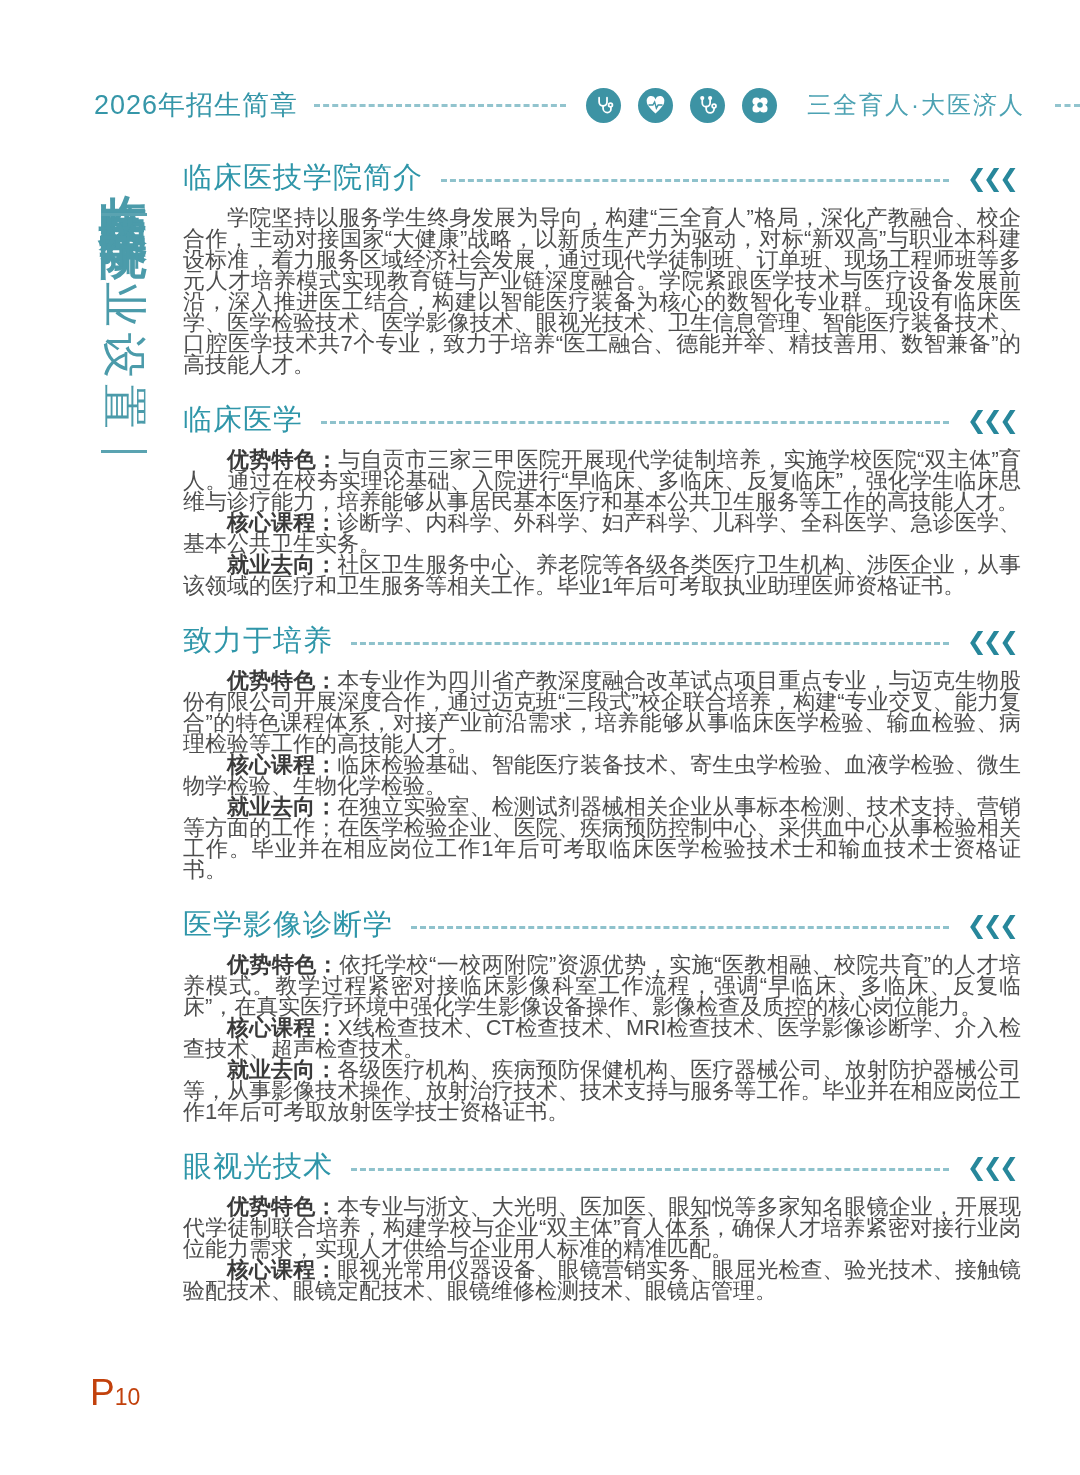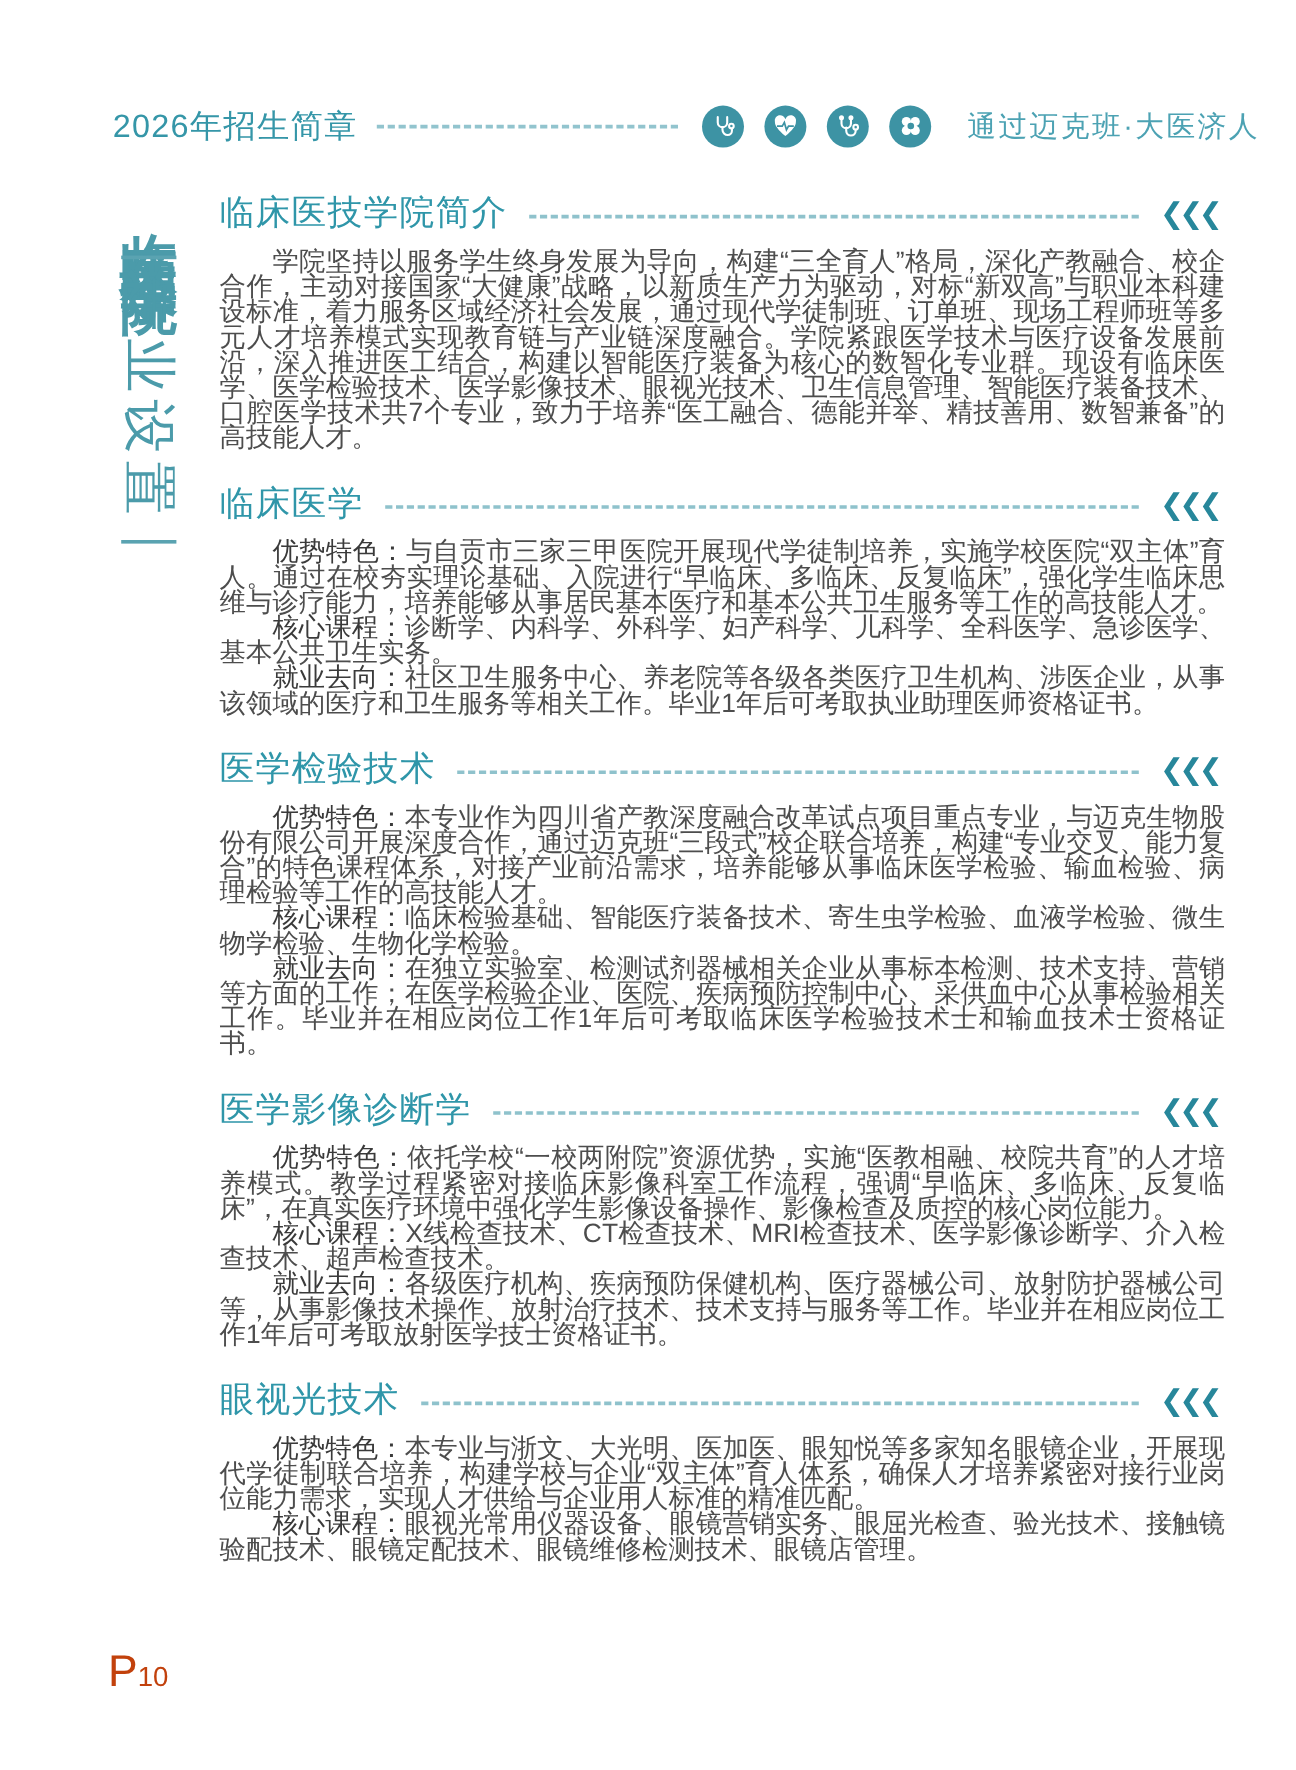--- a/index.html
+++ b/index.html
@@ -33,21 +33,21 @@
   }
 
   
   .main { position:absolute; left:183px; top:158px; width:838px; }
   .section { margin-bottom:25px; }
   .sec-head { display:flex; align-items:center; margin-bottom:9px; }
   .sec-title { font-size:29px; color:#2F96A9; white-space:nowrap; letter-spacing:1px; }
   .sec-dash { flex:1; border-top:3px dashed #8FC2CC; height:0; margin:5px 18px 0 18px; }
   .sec-mark { font-size:24px; color:#27879B; font-weight:bold; letter-spacing:-4px; padding-right:6px; white-space:nowrap; }
   .para { font-size:22px; line-height:21px; color:#4D4D4D; text-align:justify; text-indent:2em; }
-  .plabel { font-weight:normal; color:#3A3A3A; }
+  .plabel { font-weight:bold; color:#3A3A3A; }
 
   
   .footer { position:absolute; left:90px; top:1372px; color:#c2410c; }
   .fp { font-size:37px; }
   .fnum { font-size:23px; }
 </style>
 </head>
 <body>
 
 <div class="header">
@@ -79,21 +79,21 @@
     <span class="hicon">
       <svg width="22" height="22" viewBox="0 0 24 24" fill="#ffffff">
         <circle cx="8" cy="8" r="4.2"></circle>
           <circle cx="16" cy="8" r="4.2"></circle>
         <circle cx="8" cy="16" r="4.2"></circle>
           <circle cx="16" cy="16" r="4.2"></circle>
         <circle cx="12" cy="12" r="3" fill="#3D93A4"></circle>
       </svg>
     </span>
   </div>
-  <span class="slogan">通过迈克班·大医济人</span>
+  <span class="slogan">三全育人·大医济人</span>
   <div class="hdash hdash-2"></div>
 </div>
 
 <div class="sidebar">
   <div class="college">临床医技学院</div>
   <div class="sline"></div>
   <div class="setlabel">专业设置</div>
   <div class="sline"></div>
 </div>
 
@@ -114,21 +114,21 @@
       <div class="sec-dash"></div>
       <span class="sec-mark">❮❮❮</span>
     </div>
     <p class="para"><span class="plabel">优势特色：</span><span>与自贡市三家三甲医院开展现代学徒制培养，实施学校医院“双主体”育人。通过在校夯实理论基础、入院进行“早临床、多临床、反复临床”，强化学生临床思维与诊疗能力，培养能够从事居民基本医疗和基本公共卫生服务等工作的高技能人才。</span></p>
     <p class="para"><span class="plabel">核心课程：</span><span>诊断学、内科学、外科学、妇产科学、儿科学、全科医学、急诊医学、基本公共卫生实务。</span></p>
     <p class="para"><span class="plabel">就业去向：</span><span>社区卫生服务中心、养老院等各级各类医疗卫生机构、涉医企业，从事该领域的医疗和卫生服务等相关工作。毕业1年后可考取执业助理医师资格证书。</span></p>
   </div>
 
   <div class="section">
     <div class="sec-head">
-      <span class="sec-title">医学检验技术</span>
+      <span class="sec-title">致力于培养</span>
       <div class="sec-dash"></div>
       <span class="sec-mark">❮❮❮</span>
     </div>
     <p class="para"><span class="plabel">优势特色：</span><span>本专业作为四川省产教深度融合改革试点项目重点专业，与迈克生物股份有限公司开展深度合作，通过迈克班“三段式”校企联合培养，构建“专业交叉、能力复合”的特色课程体系，对接产业前沿需求，培养能够从事临床医学检验、输血检验、病理检验等工作的高技能人才。</span></p>
     <p class="para"><span class="plabel">核心课程：</span><span>临床检验基础、智能医疗装备技术、寄生虫学检验、血液学检验、微生物学检验、生物化学检验。</span></p>
     <p class="para"><span class="plabel">就业去向：</span><span>在独立实验室、检测试剂器械相关企业从事标本检测、技术支持、营销等方面的工作；在医学检验企业、医院、疾病预防控制中心、采供血中心从事检验相关工作。毕业并在相应岗位工作1年后可考取临床医学检验技术士和输血技术士资格证书。</span></p>
   </div>
 
   <div class="section">
     <div class="sec-head">

